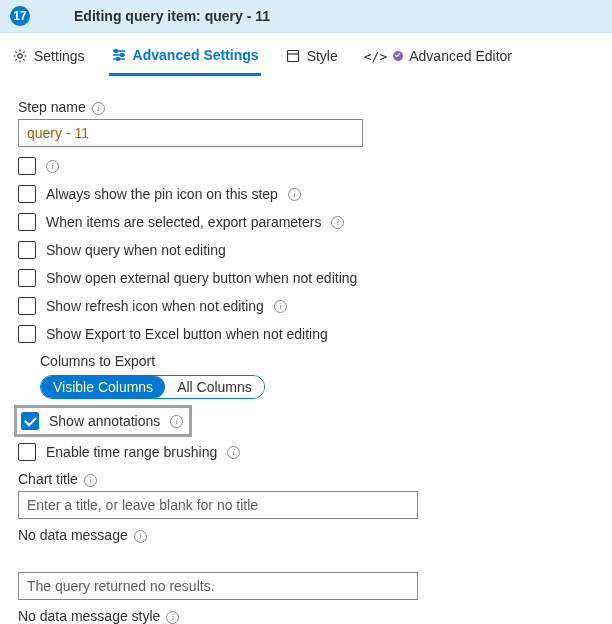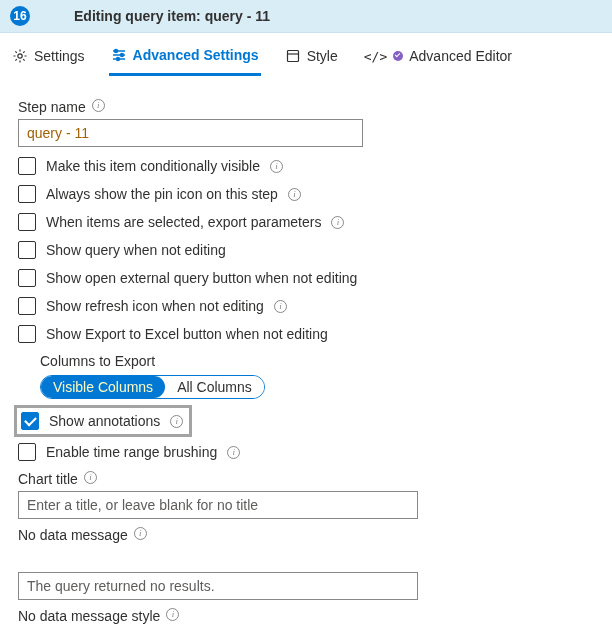--- a/index.html
+++ b/index.html
@@ -63,21 +63,21 @@
     position:absolute; left:2px; top:2px;
     width:4px; height:2px;
     border-left:1.5px solid #fff; border-bottom:1.5px solid #fff;
     transform: rotate(-45deg);
   }
   .body {
     padding: 16px 18px 10px 18px;
   }
   .field-label {
     display: flex;
-    align-items: flex-start;
+    align-items: flex-end;
     gap: 6px;
     margin: 8px 0 4px 0;
     color: #323130;
   }
   .info-icon {
     width: 13px; height: 13px;
     border: 1px solid #8a8886;
     border-radius: 50%;
     display: inline-flex;
     align-items: center;
@@ -163,21 +163,21 @@
     position: absolute;
     right: 8px; top: 50%;
     transform: translateY(-50%);
     pointer-events: none;
   }
 </style>
 </head>
 <body>
 
 <div class="header-bar">
-  <div class="step-badge">16</div>
+  <div class="step-badge">17</div>
   <div class="header-title">Editing query item: query - 11</div>
 </div>
 
 <div class="tabs">
   <div class="tab">
     <svg viewBox="0 0 16 16" fill="none" stroke="#323130" stroke-width="1.2">
         <circle cx="8" cy="8" r="2.2"></circle>
         <path d="M8 1.5v2M8 12.5v2M1.5 8h2M12.5 8h2M3.4 3.4l1.4 1.4M11.2 11.2l1.4 1.4M3.4 12.6l1.4-1.4M11.2 4.8l1.4-1.4"></path>
       </svg>
     <span>Settings</span>
@@ -208,21 +208,20 @@
 <div class="body">
 
   <div class="field-label">
     <span>Step name</span>
     <span class="info-icon">i</span>
   </div>
   <input class="text-input" type="text" value="query - 11" style="">
 
   <div class="check-row">
     <span class="checkbox"></span>
-    <span>Make this item conditionally visible</span>
     <span class="info-icon">i</span>
   </div>
   <div class="check-row">
     <span class="checkbox"></span>
     <span>Always show the pin icon on this step</span>
     <span class="info-icon">i</span>
   </div>
   <div class="check-row">
     <span class="checkbox"></span>
     <span>When items are selected, export parameters</span>

